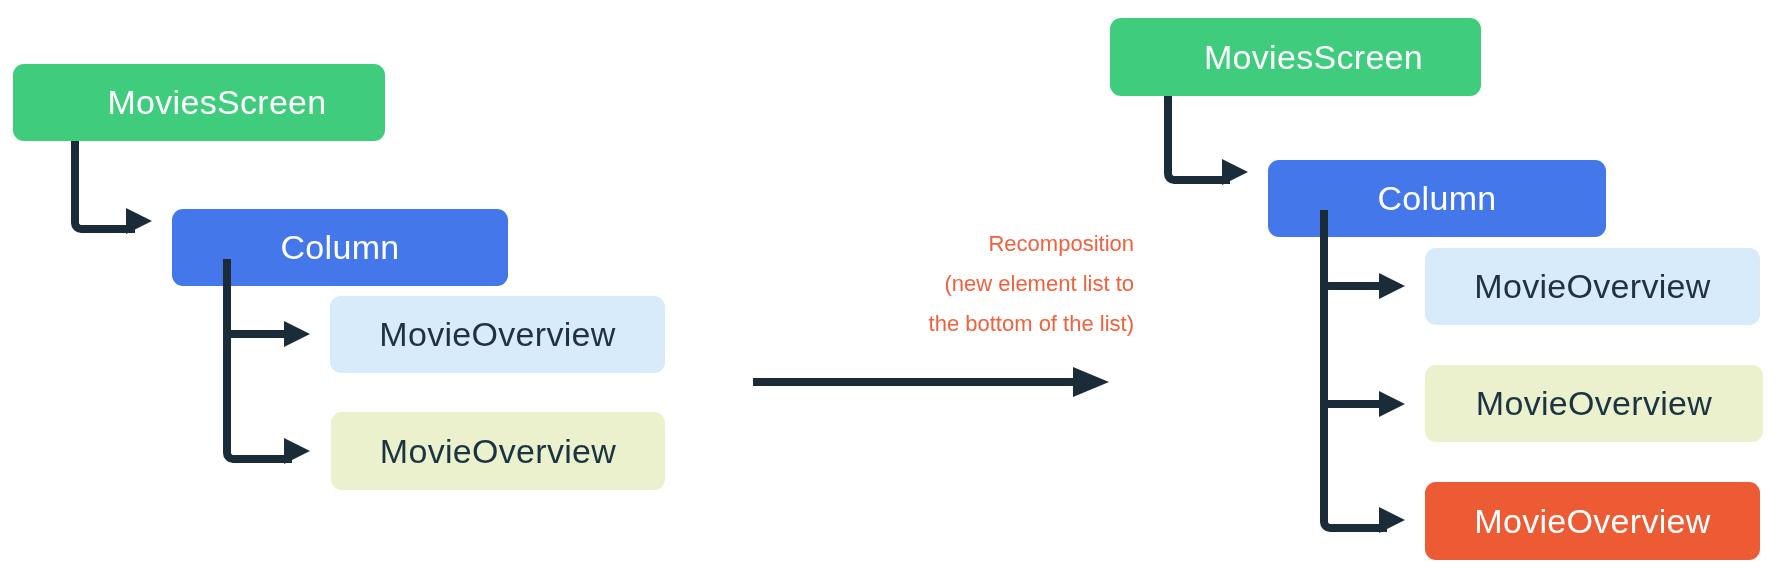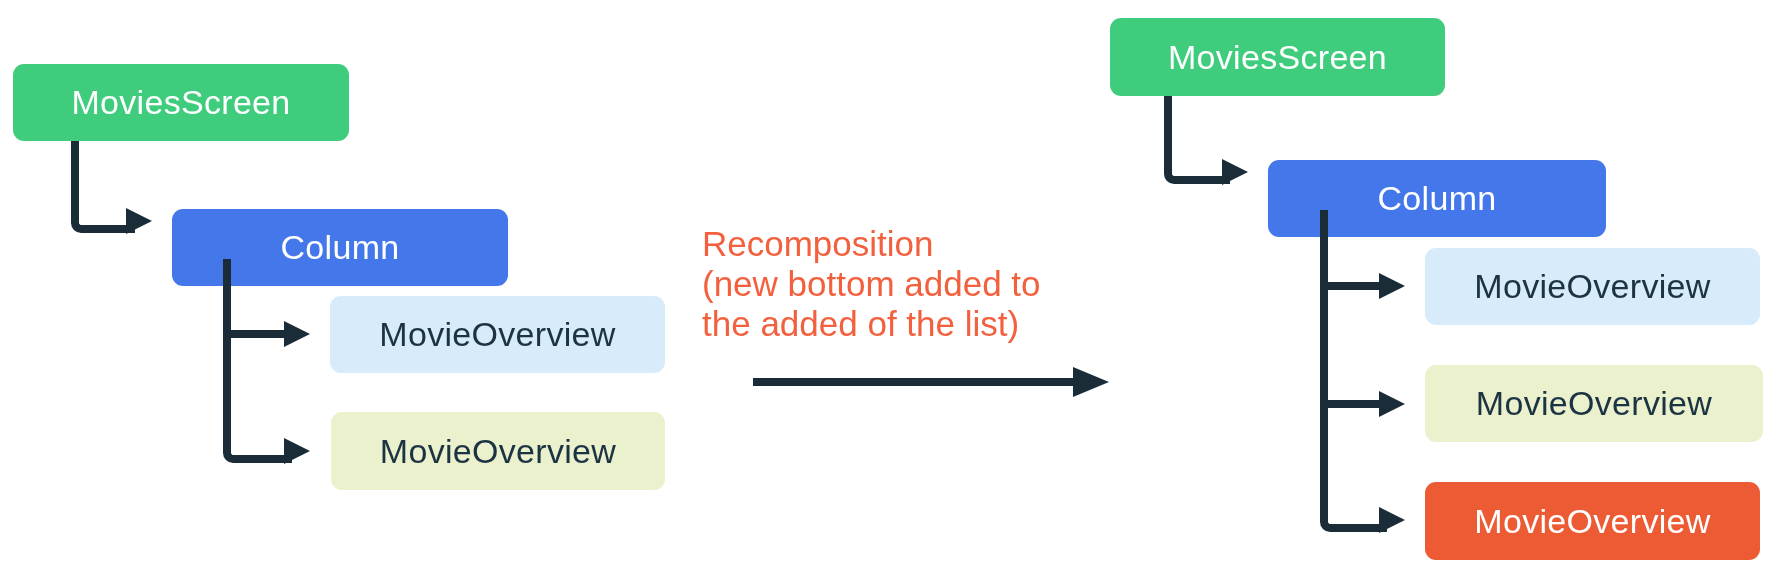--- a/index.html
+++ b/index.html
@@ -20,21 +20,21 @@
     font-family:"Liberation Sans", sans-serif;
     overflow:hidden;
   }
   .node{
     position:absolute;
     display:flex;align-items:center;justify-content:center;
     border-radius:11px;
     font-size:34px;font-weight:500;letter-spacing:.3px;
     color:#ffffff;white-space:nowrap;
   }
-  .node.green{background:var(--green);}
+  .node.green{background:var(--green);padding-left:36px;}
   .node.blue{background:var(--blue);margin-top:27px;}
   .node.lightblue{background:var(--lightblue);color:var(--darktext);}
   .node.paleyellow{background:var(--paleyellow);color:var(--darktext);}
   .node.orange{background:var(--orange);}
   .elbow{
     position:absolute;
     border-left:8px solid var(--navy);
     border-bottom:8px solid var(--navy);
     border-bottom-left-radius:10px;
   }
@@ -45,22 +45,22 @@
     border-bottom:13px solid transparent;
     border-left:26px solid var(--navy);
   }
   .arrow-head.big{
     border-top:15px solid transparent;
     border-bottom:15px solid transparent;
     border-left:36px solid var(--navy);
   }
   #caption{
     position:absolute;left:702px;top:224px;width:432px;
-    text-align:left;color:var(--caption);
-    font-size:35px;font-weight:500;line-height:40px;
+    text-align:right;color:var(--caption);
+    font-size:22px;font-weight:500;line-height:40px;
   }
 </style>
 </head>
 <body>
 
 <div id="canvas">
 
   <div class="node green" style="left:13px;top:64px;width:336px;height:77px">MoviesScreen</div>
 
   <div class="elbow" style="left:71px;top:141px;width:56px;height:84px"></div>
@@ -72,22 +72,22 @@
   <div class="hline" style="left:227px;top:330px;width:57px"></div>
   <div class="arrow-head" style="left:284px;top:321px"></div>
   <div class="arrow-head" style="left:284px;top:438px"></div>
 
   <div class="node lightblue" style="left:330px;top:296px;width:335px;height:77px">MovieOverview</div>
 
   <div class="node paleyellow" style="left:331px;top:412px;width:334px;height:78px">MovieOverview</div>
 
   <div id="caption">
     <div>Recomposition</div>
-    <div>(new bottom added to</div>
-    <div>the added of the list)</div>
+    <div>(new element list to</div>
+    <div>the bottom of the list)</div>
   </div>
 
   <div class="hline" style="left:753px;top:378px;width:320px"></div>
   <div class="arrow-head big" style="left:1073px;top:367px"></div>
 
   <div class="node green" style="left:1110px;top:18px;width:335px;height:78px">MoviesScreen</div>
 
   <div class="elbow" style="left:1164px;top:96px;width:58px;height:80px"></div>
   <div class="arrow-head" style="left:1222px;top:159px"></div>
 

